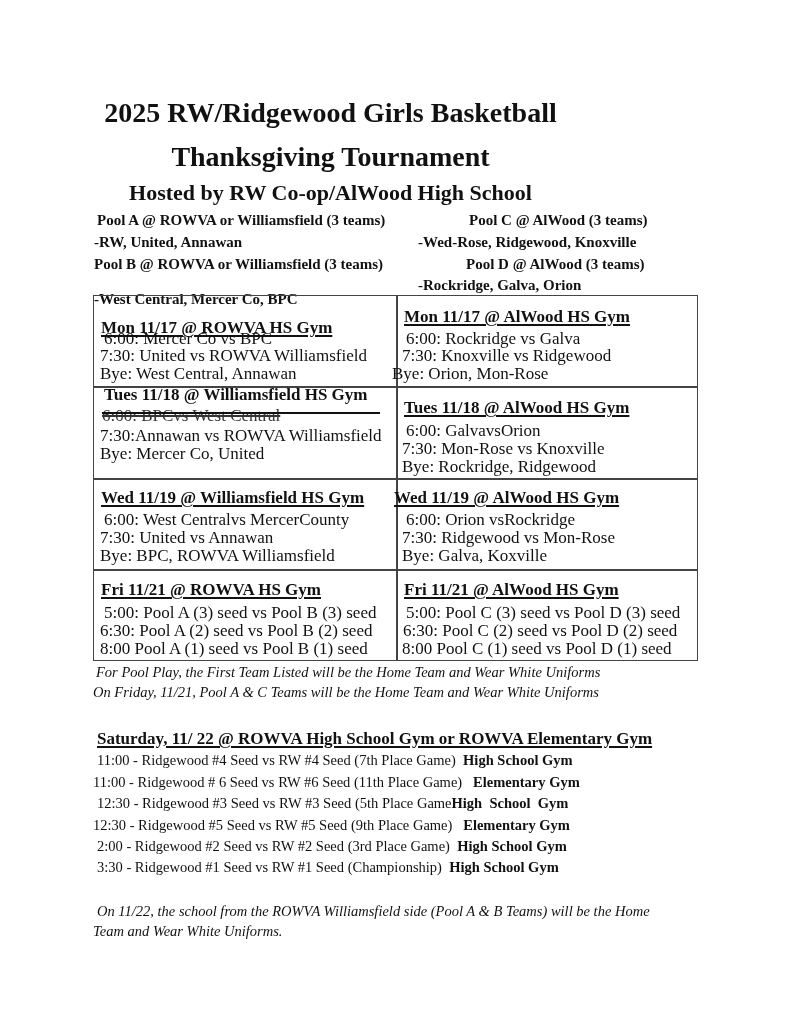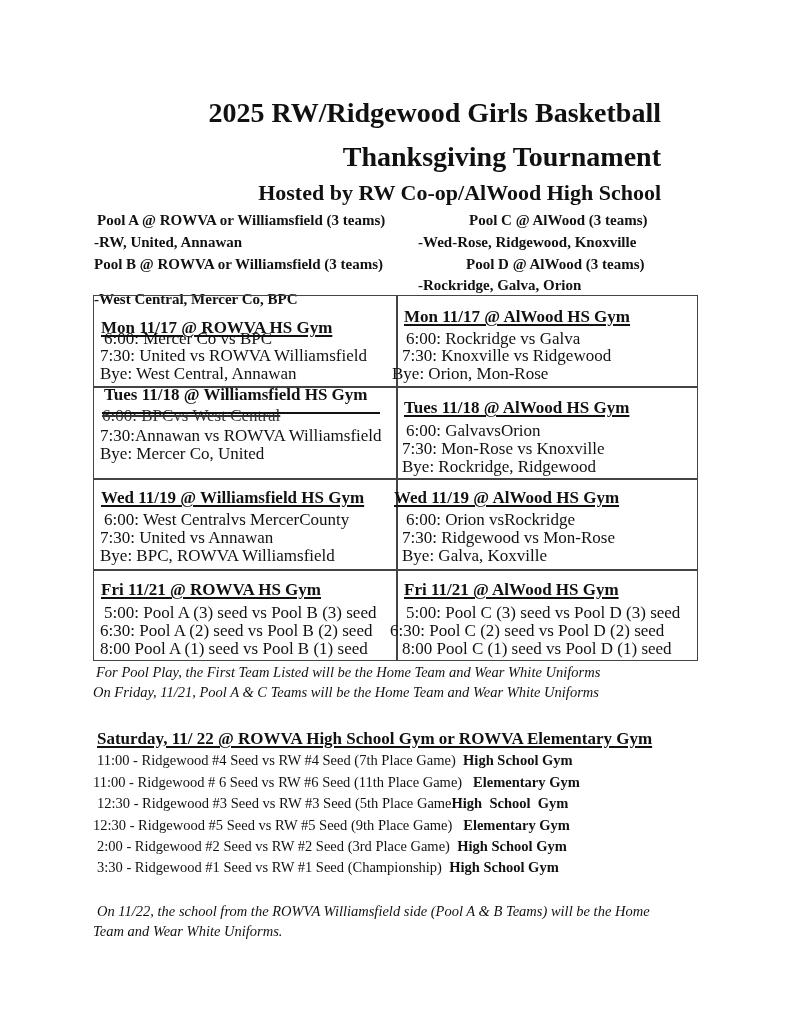--- a/index.html
+++ b/index.html
@@ -12,21 +12,21 @@
       height: 1024px;
       position: relative;
       overflow: hidden;
       font-family: "Liberation Serif", "DejaVu Serif", serif;
       color: #111111;
     }
     .title {
       position: absolute;
       left: 0;
       width: 661px;
-      text-align: right;
+      text-align: center;
       font-weight: bold;
       margin: 0;
     }
     #t1 { top: 97px; font-size: 28px; }
     #t2 { top: 141px; font-size: 28px; }
     #t3 { top: 180px; font-size: 22px; }
 
     .pool {
       position: absolute;
       font-weight: bold;
@@ -160,21 +160,21 @@
 <div class="line" style="left:402px; top:528px;">7:30: Ridgewood vs Mon-Rose</div>
 <div class="line" style="left:402px; top:546px;">Bye: Galva, Koxville</div>
 
 <div class="cell-head" style="left:101px; top:580px;">Fri 11/21 @ ROWVA HS Gym</div>
 <div class="line" style="left:104px; top:603px;">5:00: Pool A (3) seed vs Pool B (3) seed</div>
 <div class="line" style="left:100px; top:621px;">6:30: Pool A (2) seed vs Pool B (2) seed</div>
 <div class="line" style="left:100px; top:639px;">8:00 Pool A (1) seed vs Pool B (1) seed</div>
 
 <div class="cell-head" style="left:404px; top:580px;">Fri 11/21 @ AlWood HS Gym</div>
 <div class="line" style="left:406px; top:603px;">5:00: Pool C (3) seed vs Pool D (3) seed</div>
-<div class="line" style="left:390px; top:621px;">6:30: Pool C (2) seed vs Pool D (2) seed</div>
+<div class="line" style="left:403px; top:621px;">6:30: Pool C (2) seed vs Pool D (2) seed</div>
 <div class="line" style="left:402px; top:639px;">8:00 Pool C (1) seed vs Pool D (1) seed</div>
 
 <div class="note" style="left:96px; top:664px;">For Pool Play, the First Team Listed will be the Home Team and Wear White Uniforms</div>
 <div class="note" style="left:93px; top:684px;">On Friday, 11/21, Pool A &amp; C Teams will be the Home Team and Wear White Uniforms</div>
 
 <div class="sat-head">Saturday, 11/ 22 @ ROWVA High School Gym or ROWVA Elementary Gym</div>
 
 <div class="sat-row" style="left:97px; top:752px;">
   <span>11:00 - Ridgewood #4 Seed vs RW #4 Seed (7th Place Game)</span>&nbsp;
   <span class="venue">High School Gym</span>

